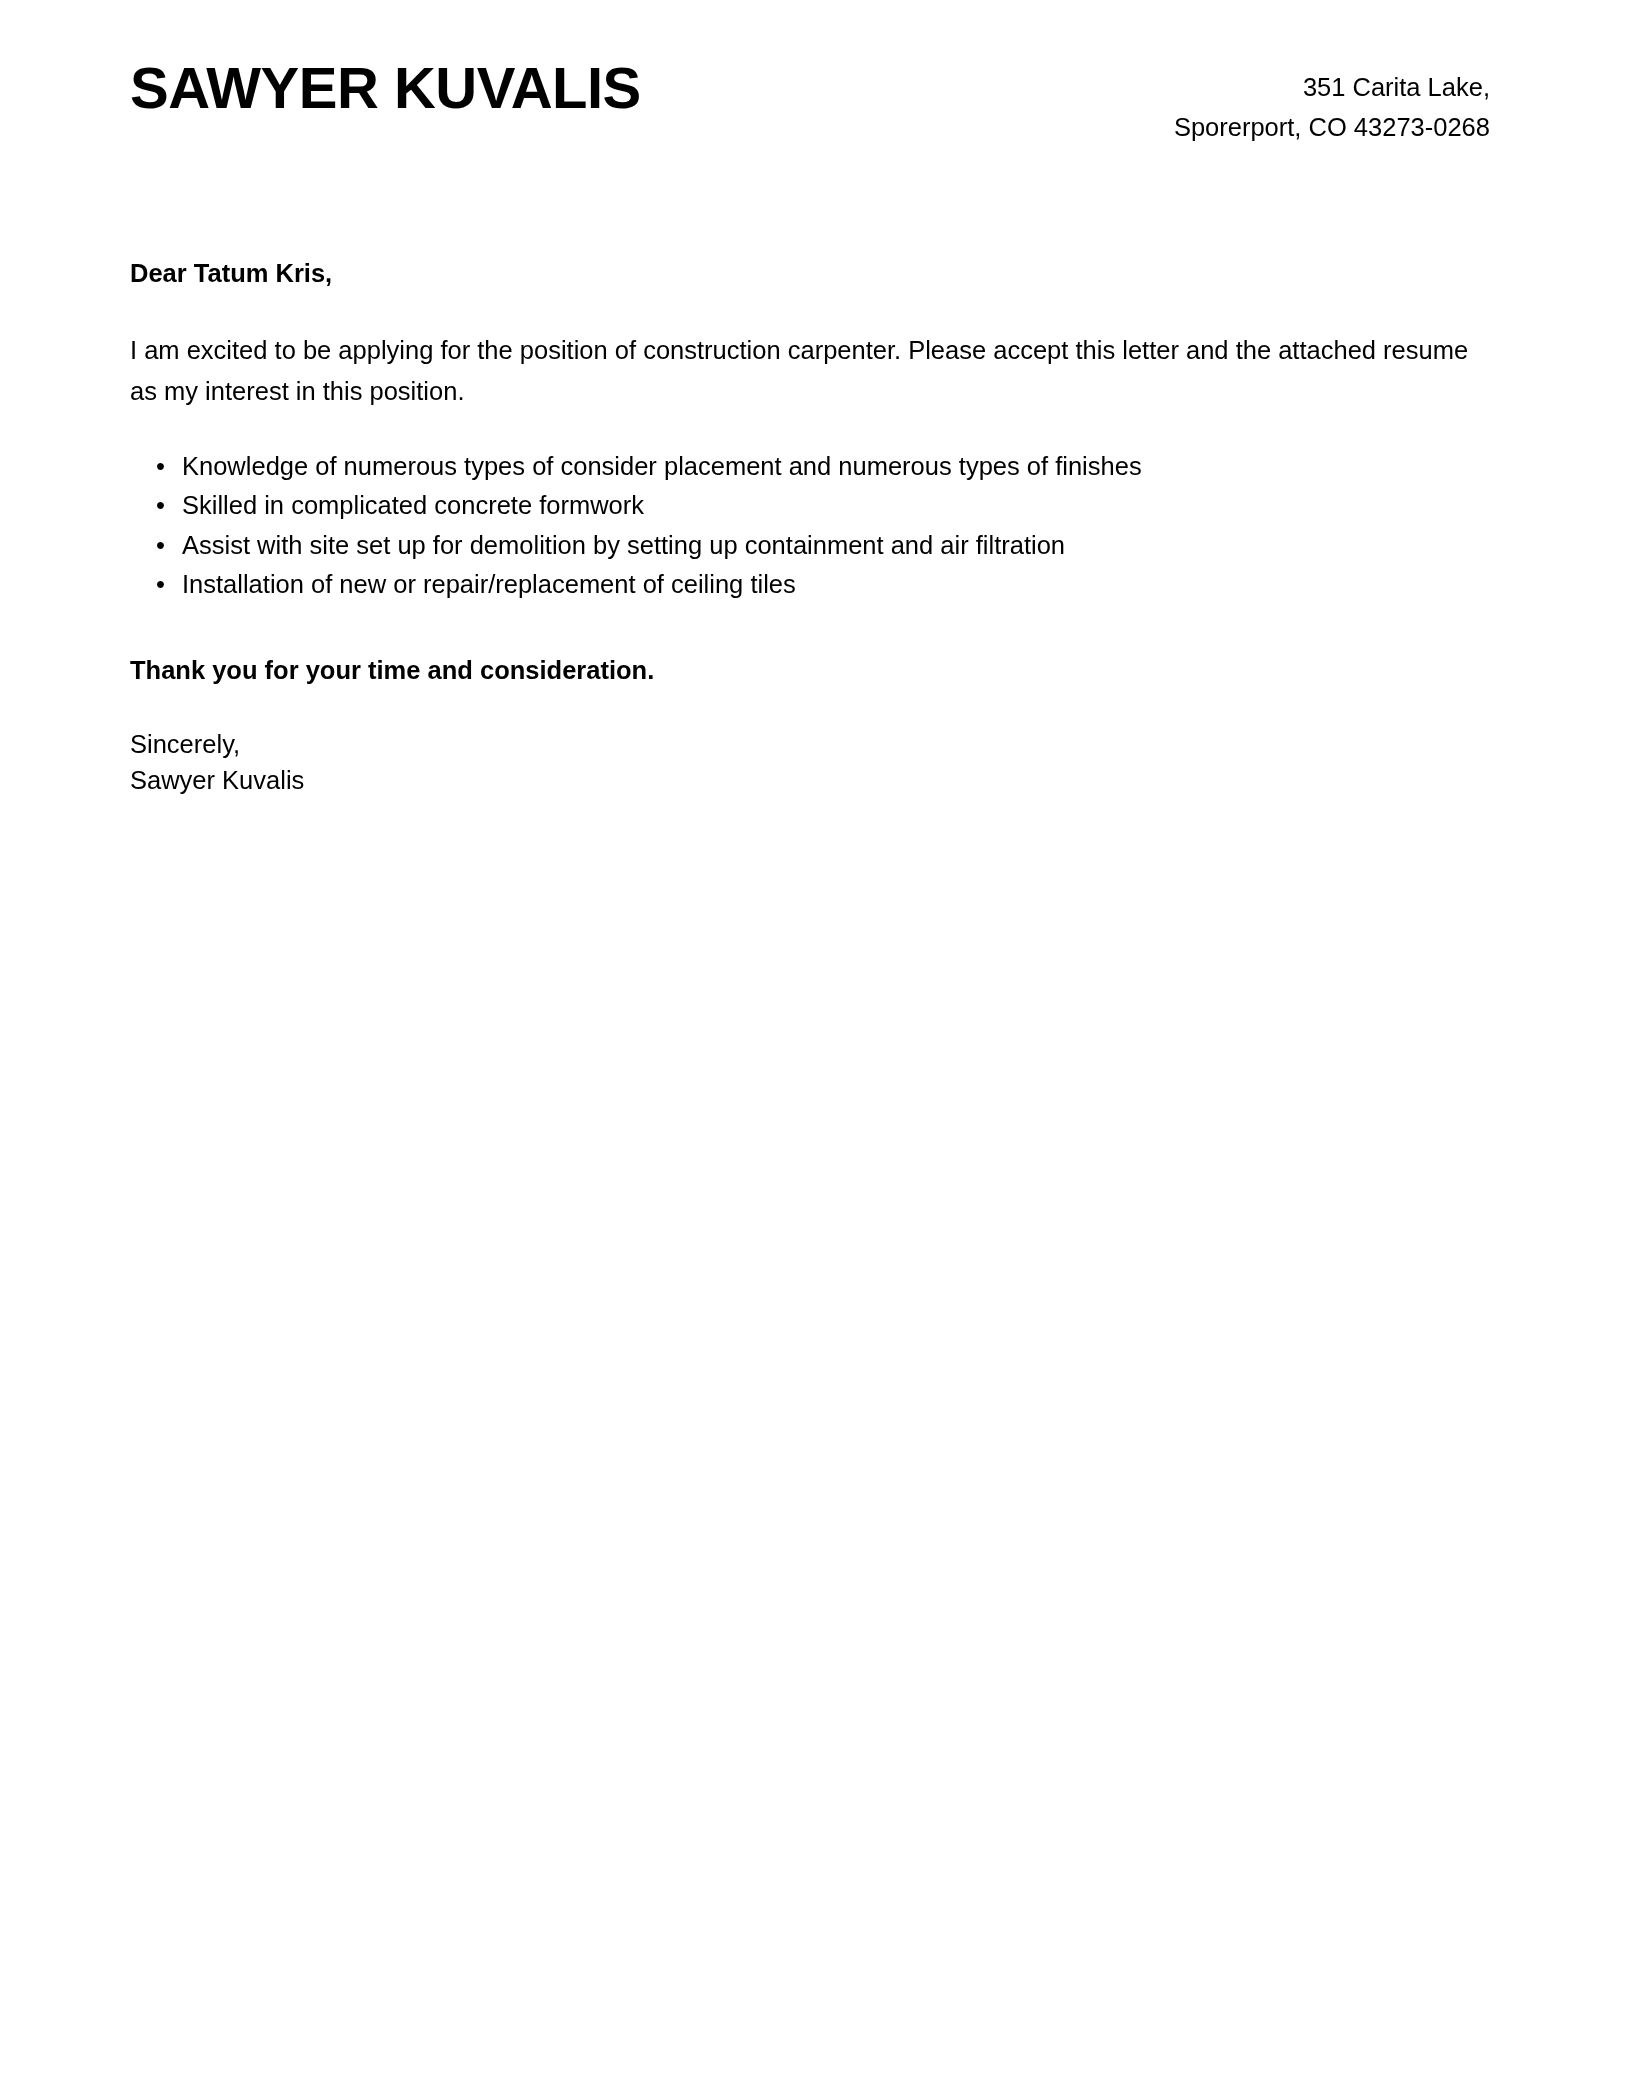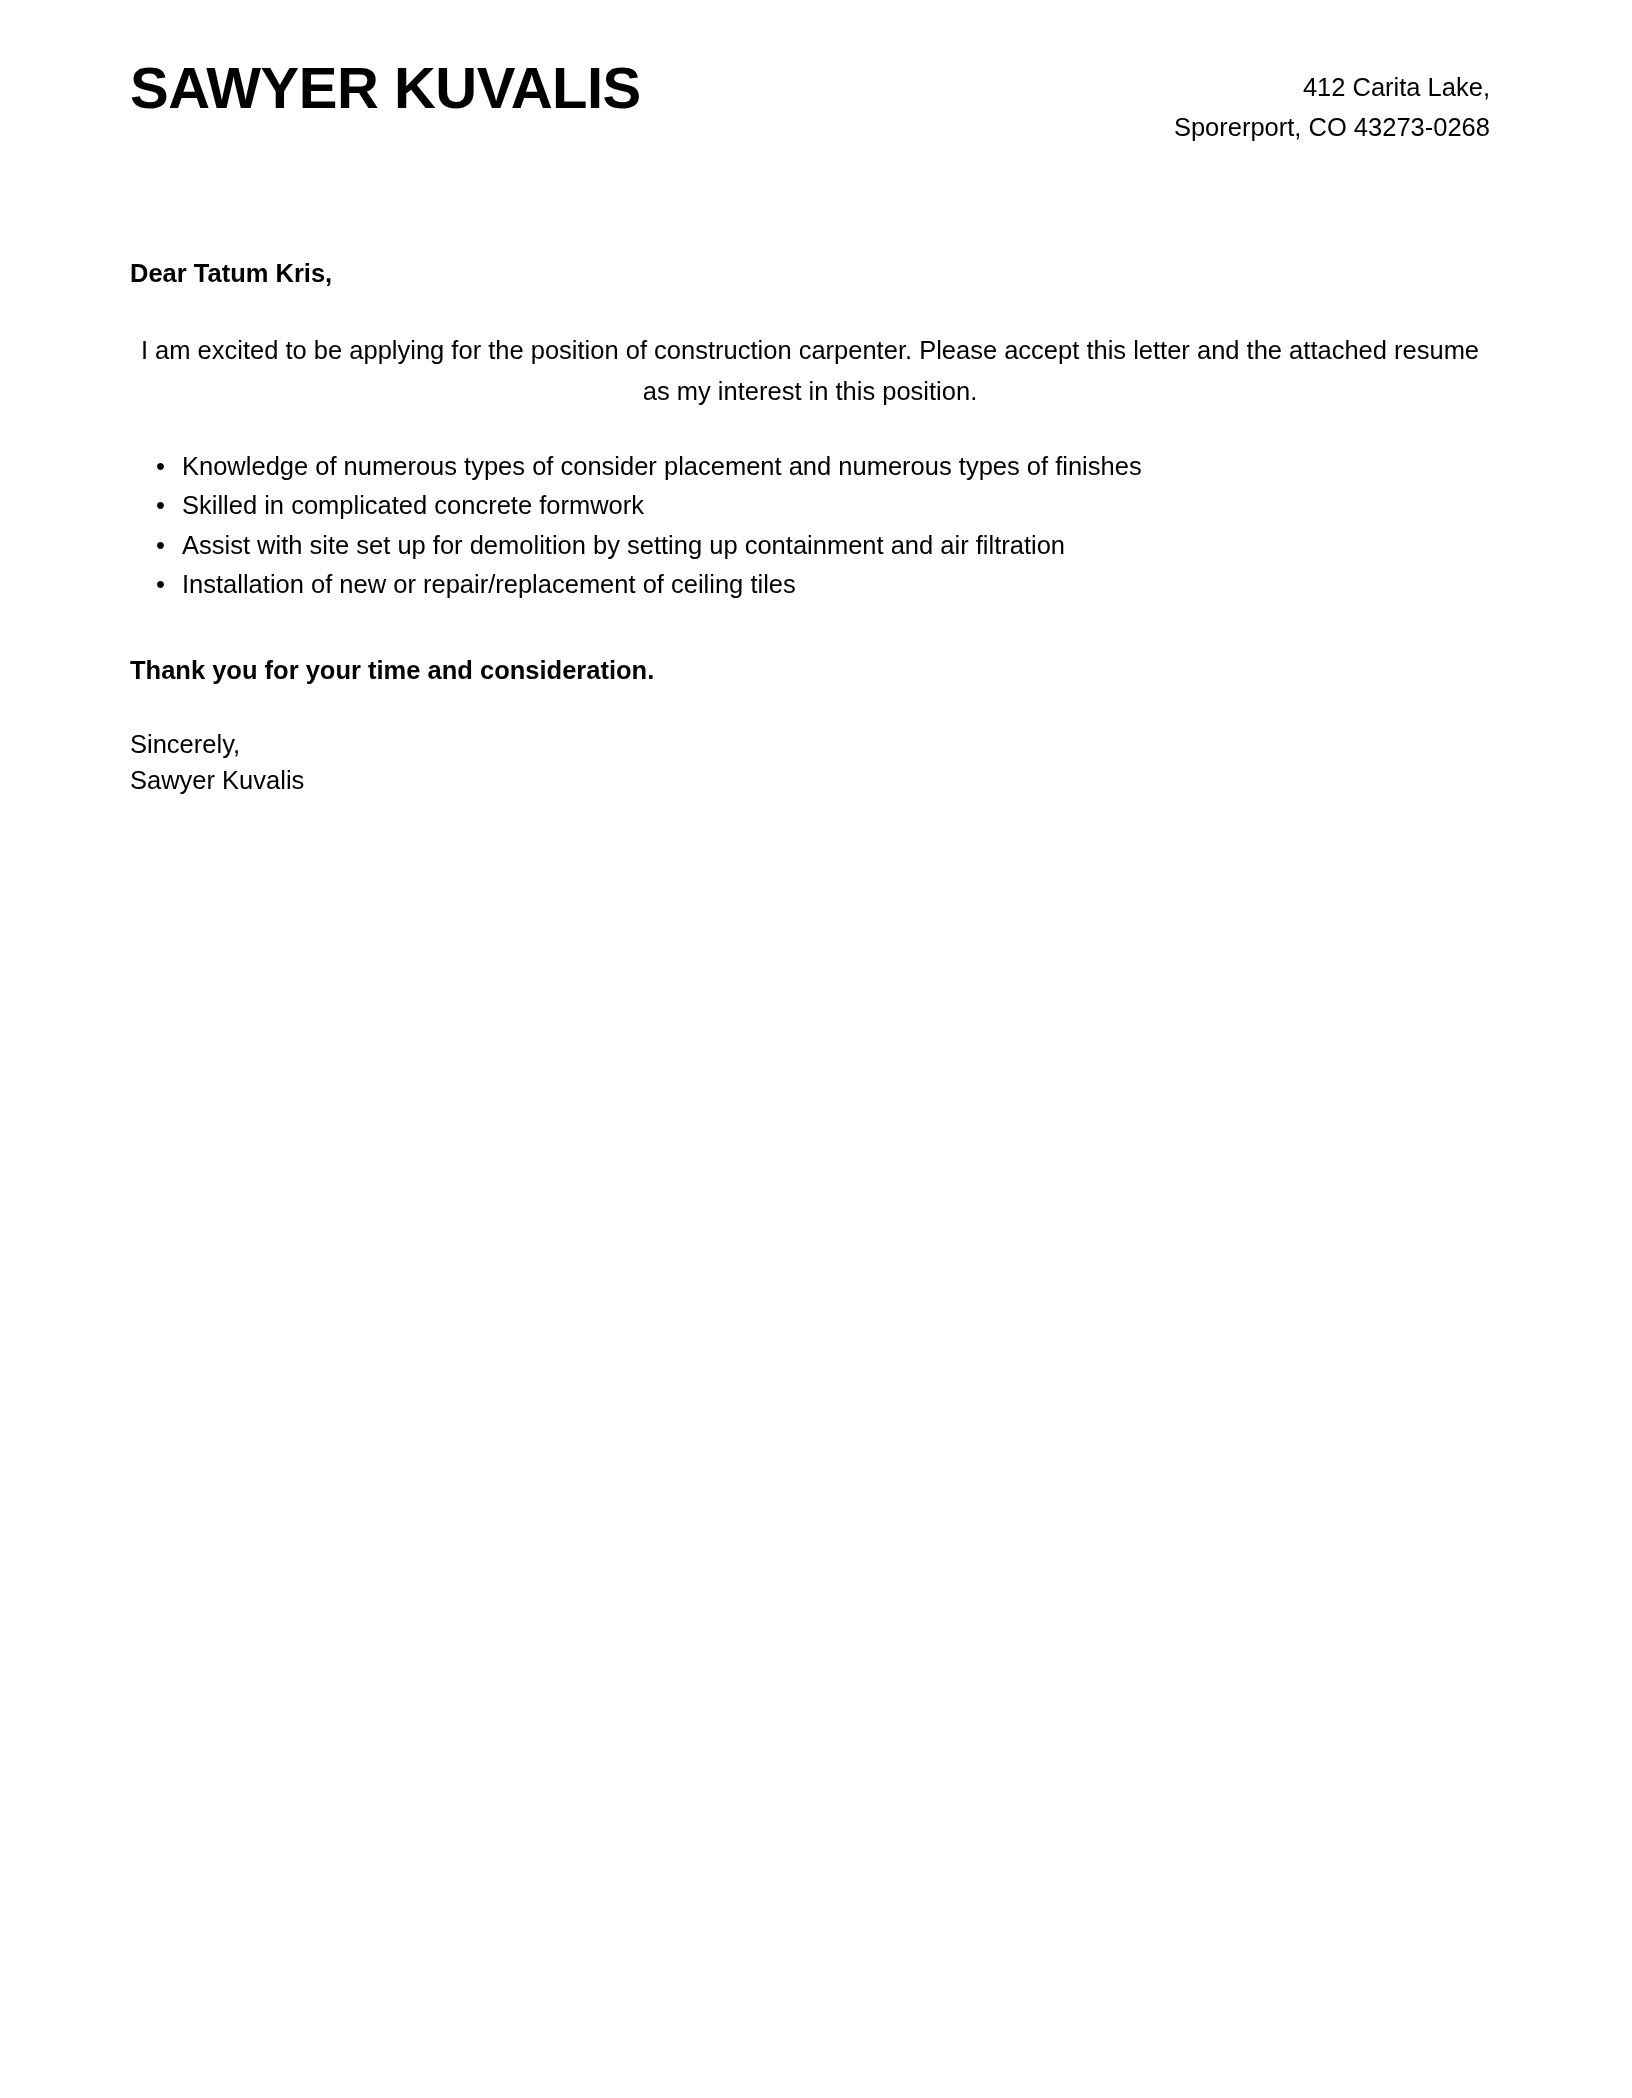--- a/index.html
+++ b/index.html
@@ -66,21 +66,20 @@
     font-weight: 700;
     line-height: 1.45;
     margin: 0 0 38px 0;
   }
 
   p.para {
     font-size: 25.5px;
     font-weight: 400;
     line-height: 1.62;
     margin: 0 0 38px 0;
-    text-align: center;
   }
 
   ul.qual-list {
     list-style: none;
     margin: 0 0 0 0;
     padding: 0;
   }
 
   ul.qual-list li {
     position: relative;
@@ -117,21 +116,21 @@
 </style>
 </head>
 <body>
 
 <div class="page">
   <div class="content">
 
     <div class="header">
       <div class="name">SAWYER KUVALIS</div>
       <div class="address">
-        <div>412 Carita Lake,</div>
+        <div>351 Carita Lake,</div>
         <div>Sporerport, CO 43273-0268</div>
       </div>
     </div>
 
     <div class="body-block">
 
       <div class="salutation">Dear Tatum Kris,</div>
 
       <p class="para">I am excited to be applying for the position of construction carpenter. Please accept this letter and the attached resume as my interest in this position.</p>
 

